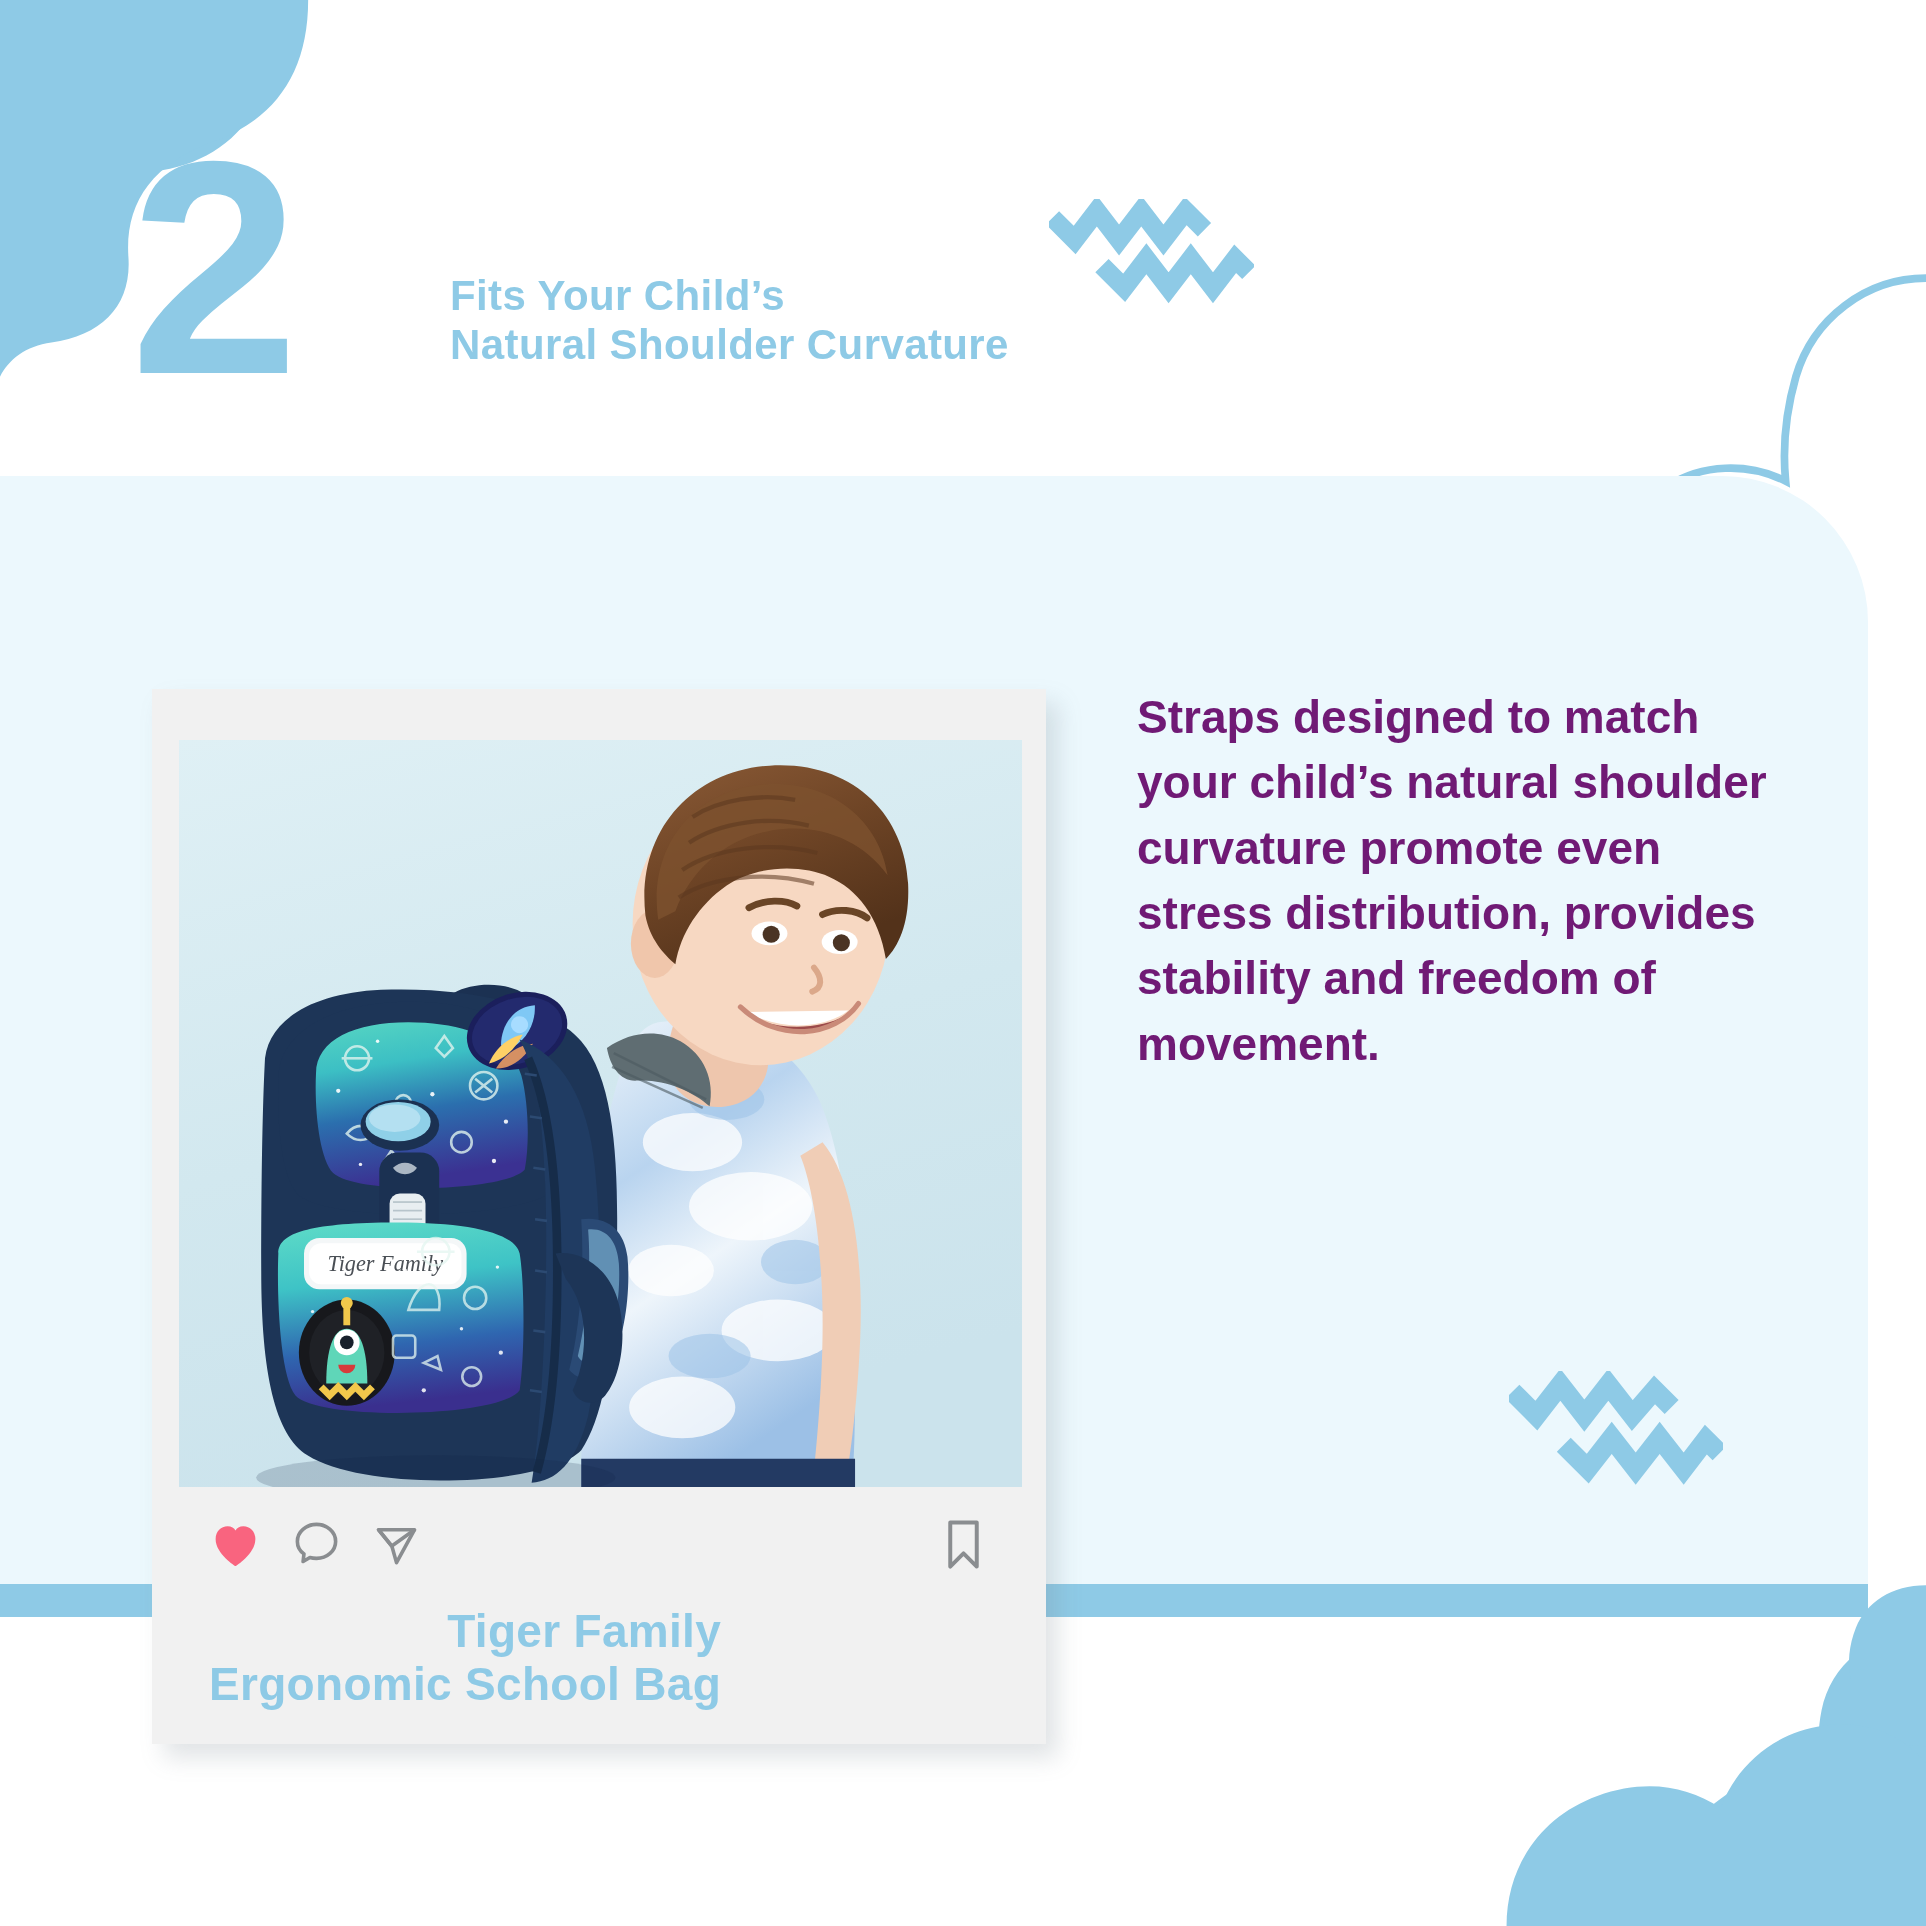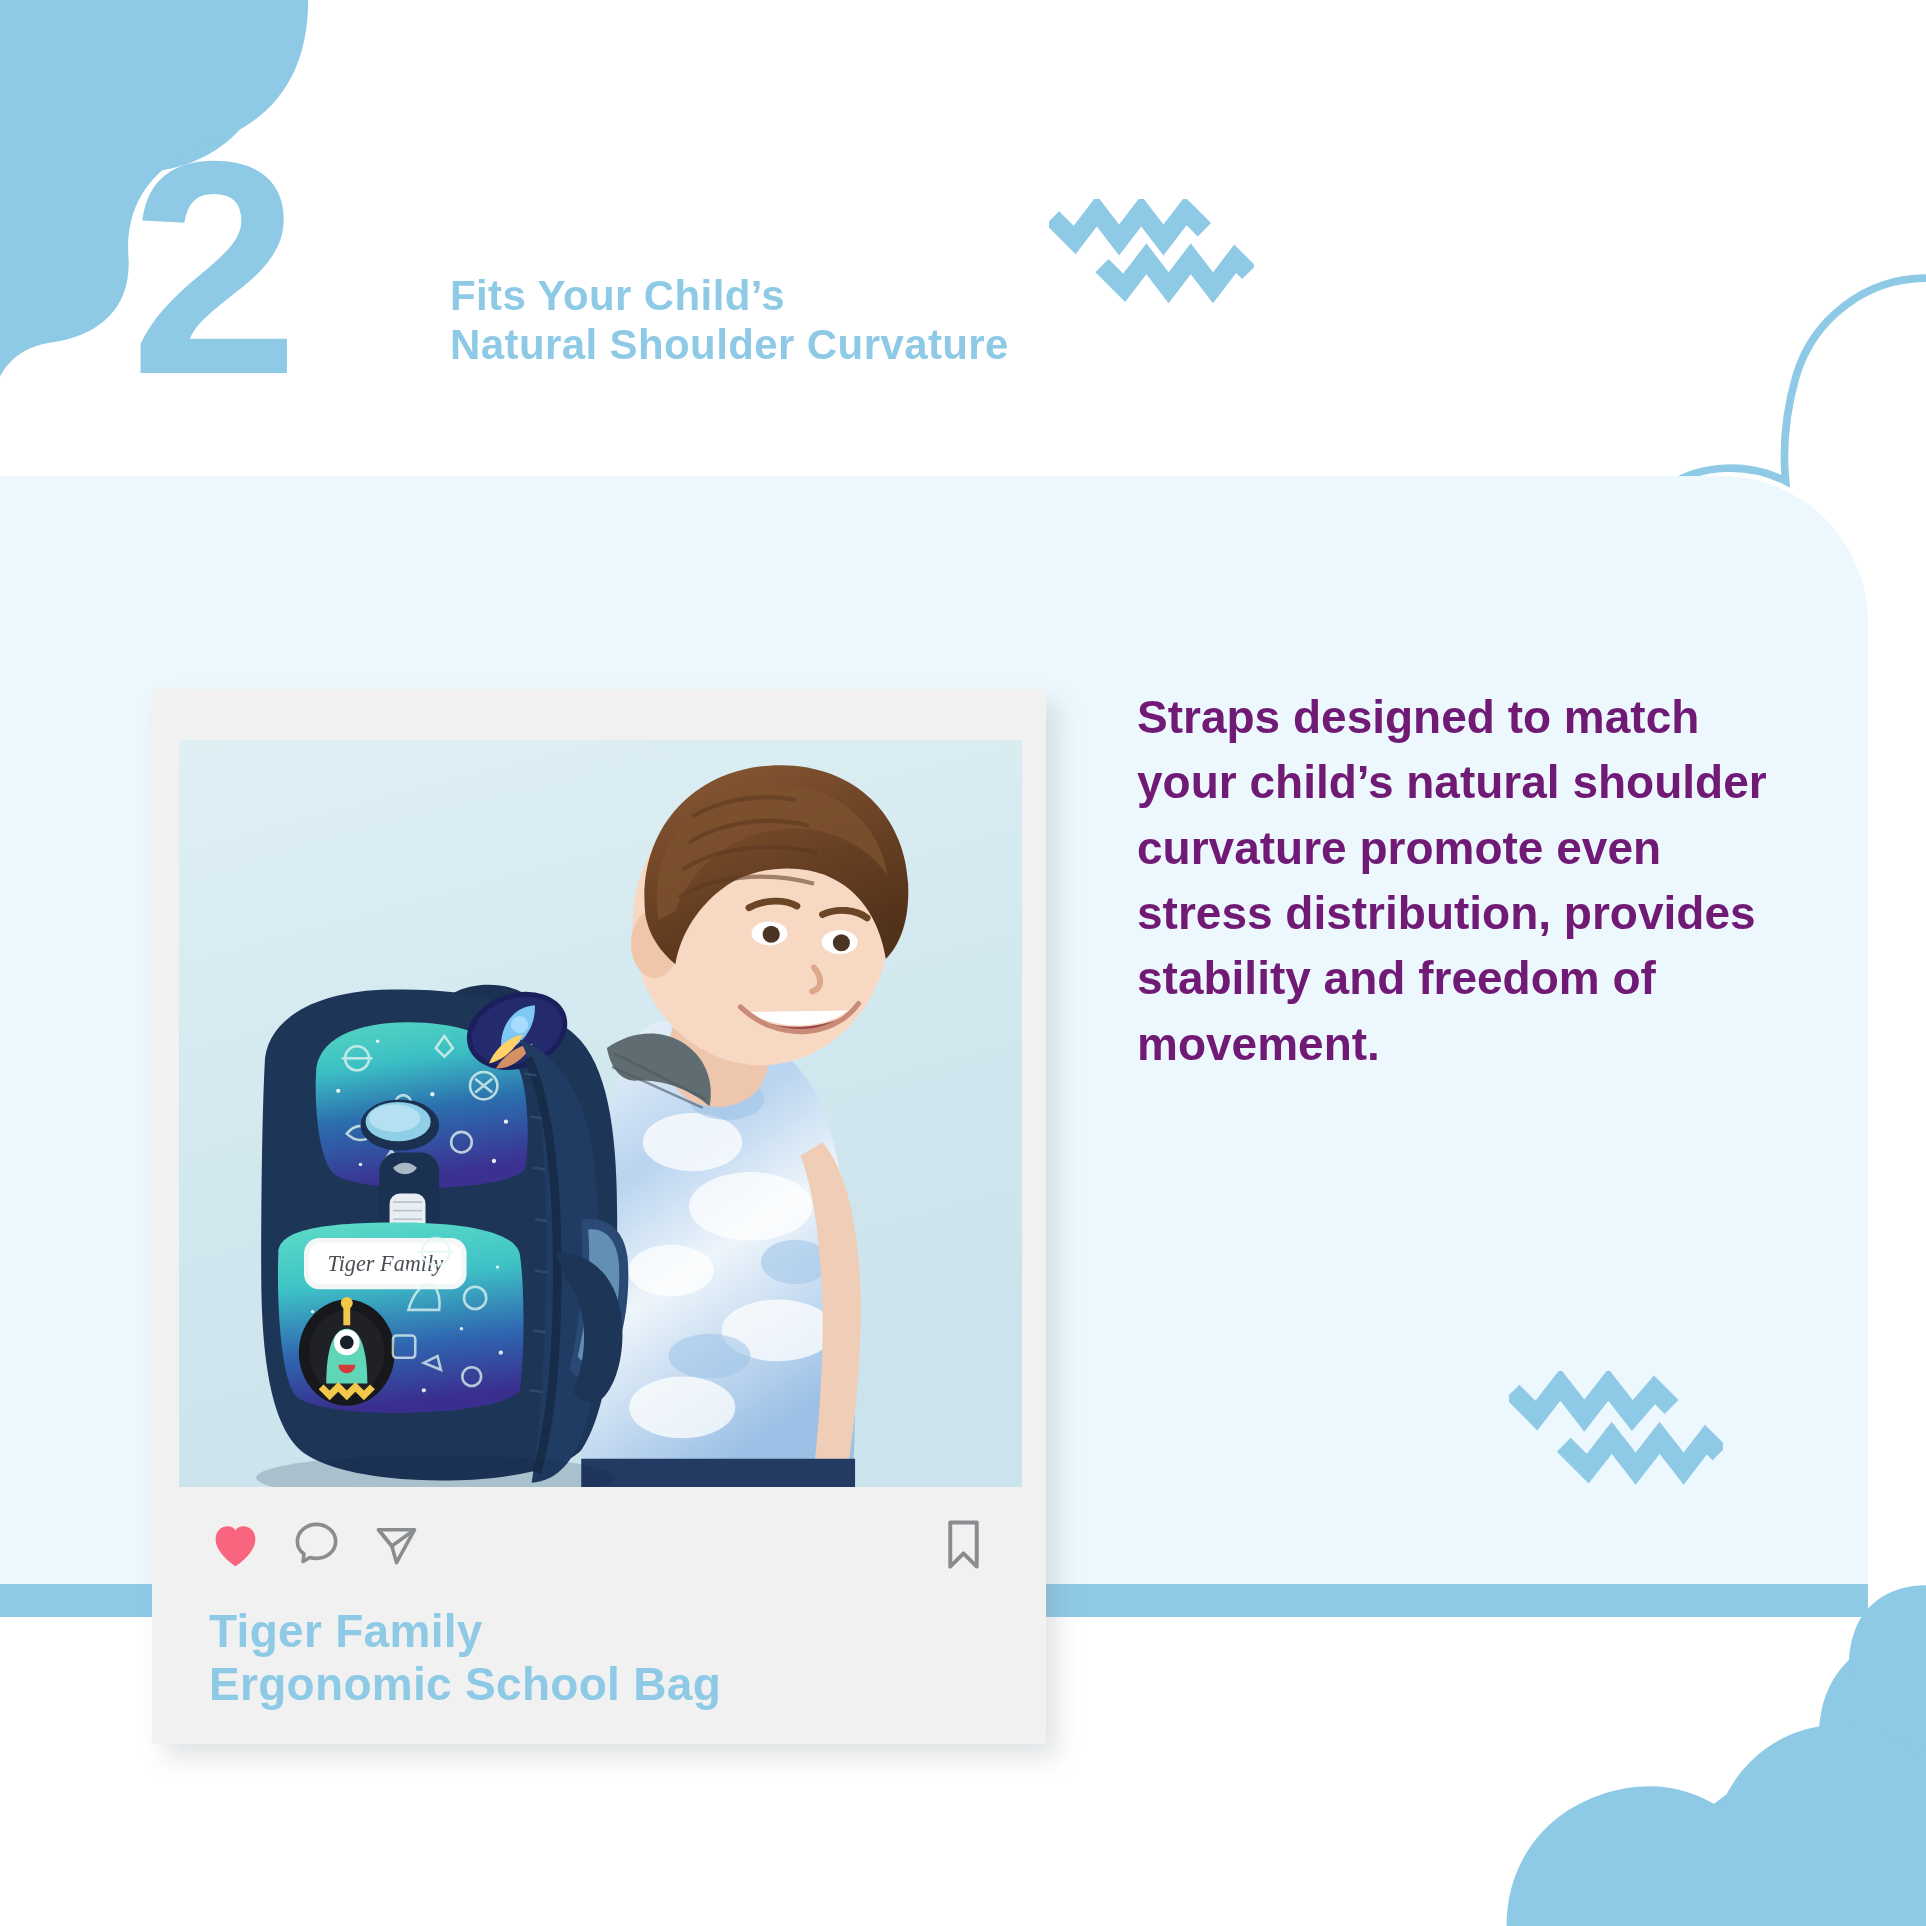--- a/index.html
+++ b/index.html
@@ -58,20 +58,21 @@
   .zig.top { left:1049px; top:199px; }
   .zig.bottom { left:1509px; top:1371px; }
 
   
   .card {
     position:absolute;
     left:152px; top:689px;
     width:894px; height:1055px;
     background:#f1f1f1;
     box-shadow:12px 13.7px 22px rgba(120,130,140,0.22);
+    text-align:right;
   }
   .photo {
     position:absolute;
     left:27px; top:51px;
     width:843px; height:747px;
     overflow:hidden;
     background:linear-gradient(170deg,#d8ecf2 0%, #cfe6ee 45%, #c9e2eb 100%);
   }
 
   .actions {

